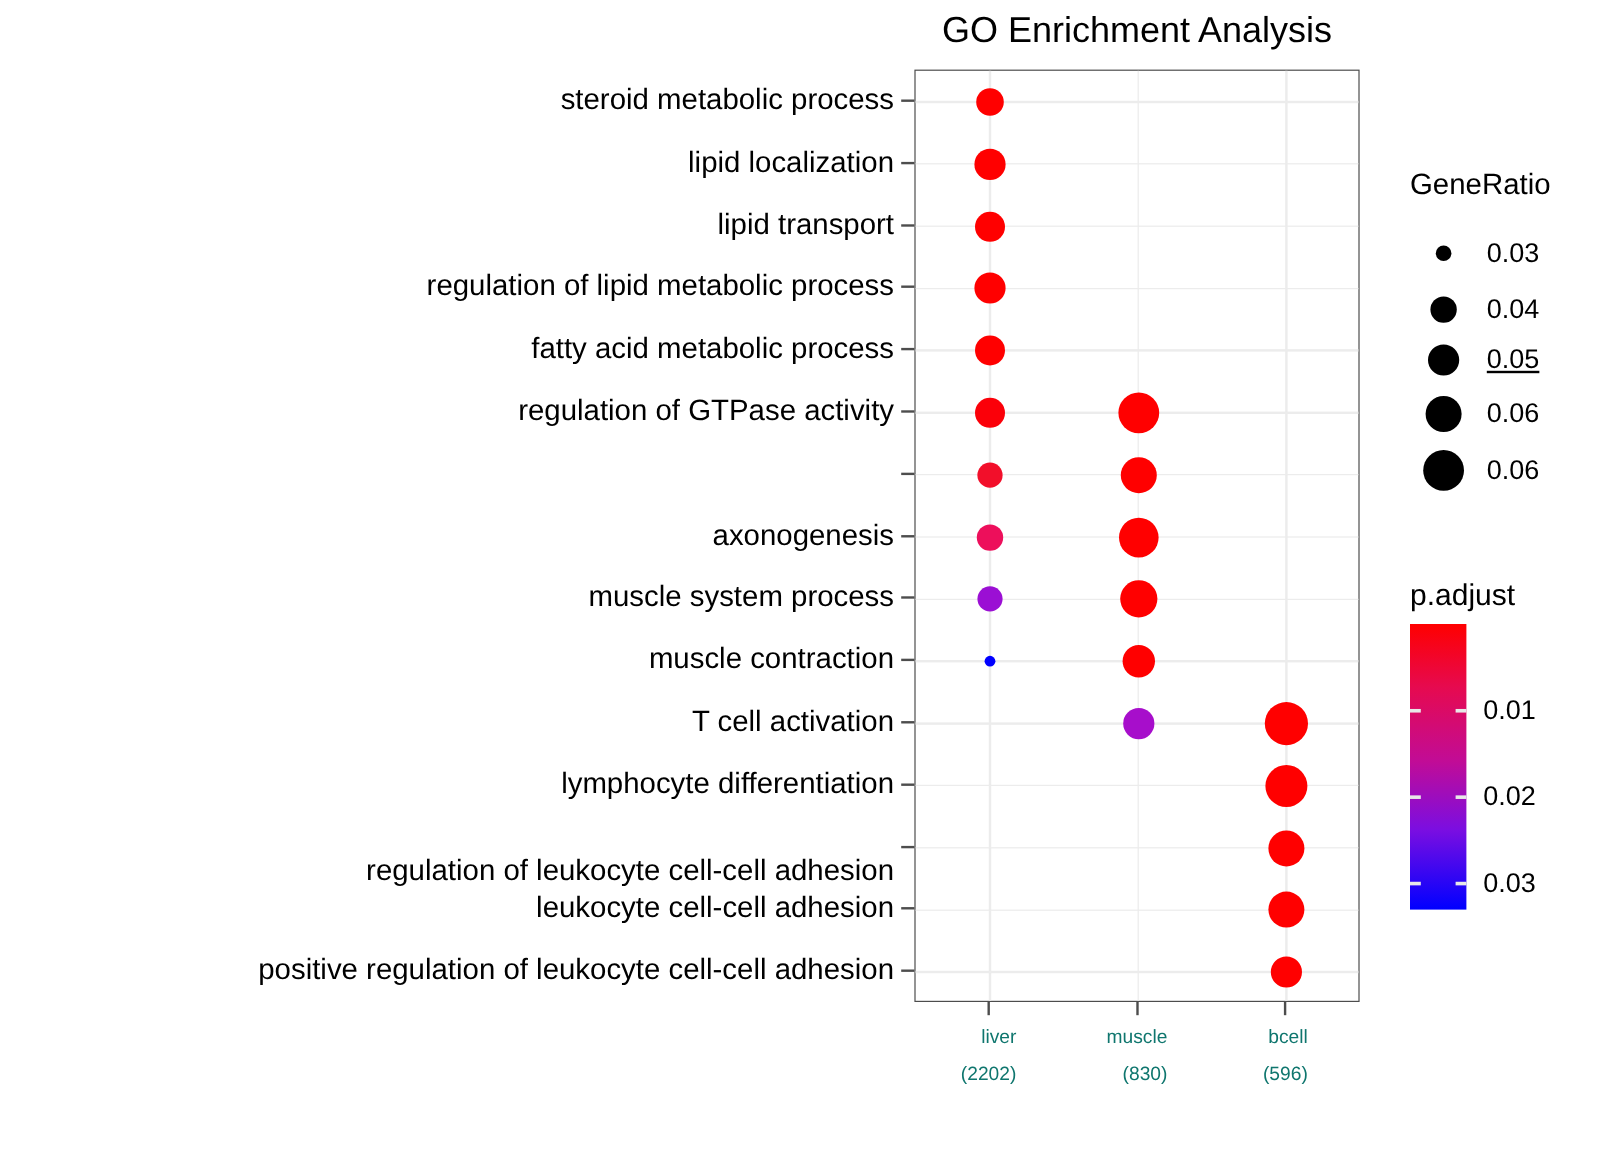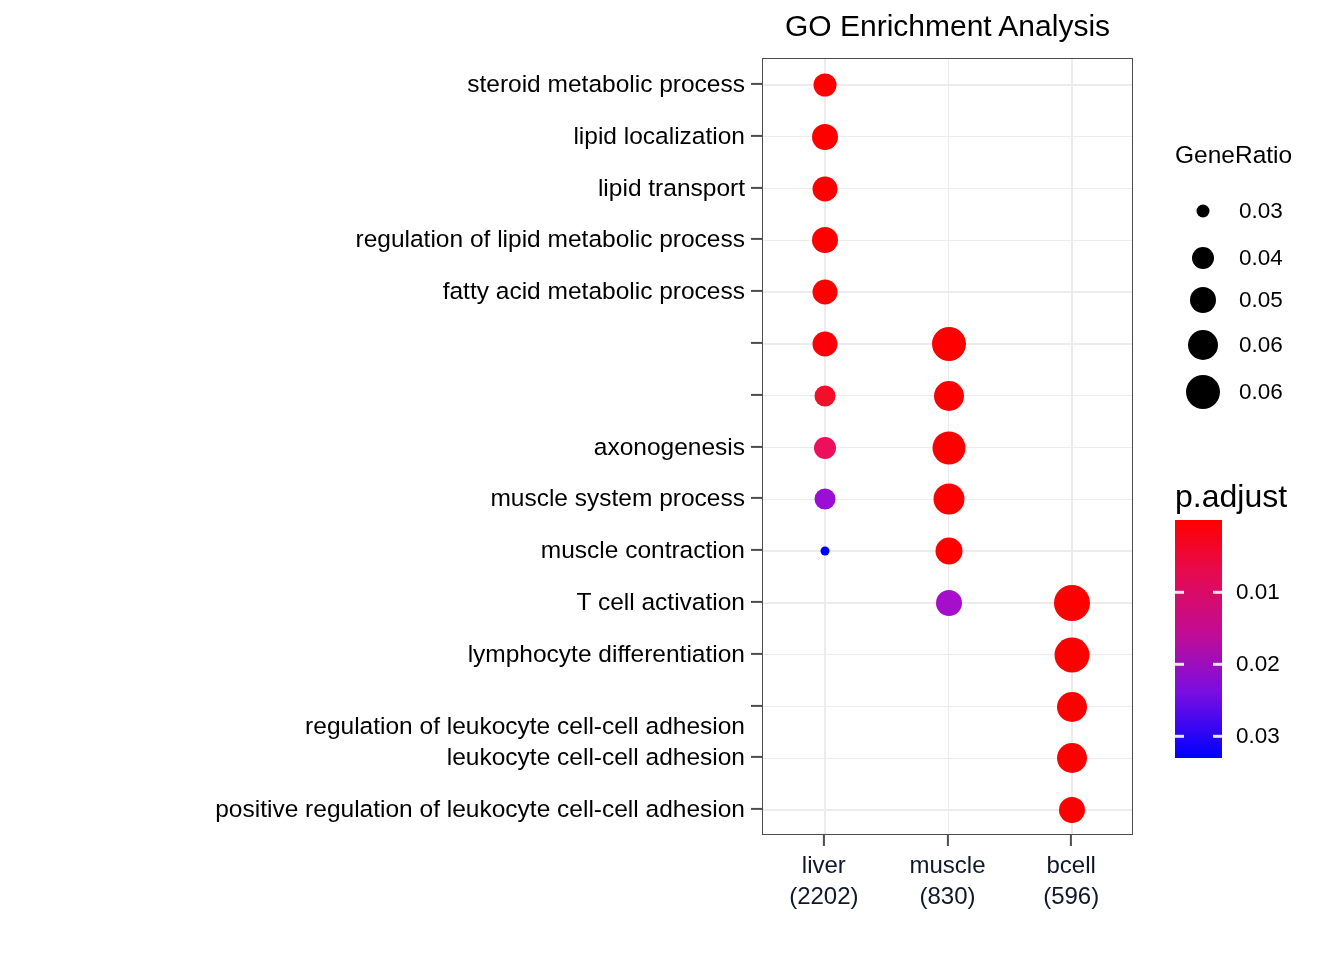--- a/index.html
+++ b/index.html
@@ -99,25 +99,25 @@
     top: 835px;
     width: 2.2px;
     height: 11px;
     background: #4d4d4d;
     transform: translateX(-50%);
   }
   .xlabel {
     position: absolute;
     top: 849px;
     transform: translateX(-50%);
-    text-align: center;
-    font-size: 24px;
+    text-align: right;
+    font-size: 16px;
     line-height: 31px;
     white-space: nowrap;
-    color: #0f172a;
+    color: #0f766e;
   }
 
   
   #legend-size-title {
     position: absolute;
     left: 1175px;
     top: 141px;
     font-size: 24.5px;
     line-height: 28px;
     white-space: nowrap;
@@ -133,21 +133,21 @@
     transform: translateY(-50%);
     font-size: 22.5px;
     line-height: 26px;
     white-space: nowrap;
   }
 
   #legend-color-title {
     position: absolute;
     left: 1175px;
     top: 482px;
-    font-size: 32px;
+    font-size: 25px;
     line-height: 28px;
     white-space: nowrap;
   }
   #colorbar {
     position: absolute;
     left: 1175px;
     top: 520px;
     width: 47px;
     height: 238px;
   }
@@ -175,20 +175,21 @@
 <div id="root">
 
   <div id="plot-title">GO Enrichment Analysis</div>
 
   <div id="y-axis-labels">
       <div class="ylabel" style="top: 25.9px;">steroid metabolic process</div>
       <div class="ylabel" style="top: 77.7px;">lipid localization</div>
       <div class="ylabel" style="top: 129.5px;">lipid transport</div>
       <div class="ylabel" style="top: 181.3px;">regulation of lipid metabolic process</div>
       <div class="ylabel" style="top: 233.1px;">fatty acid metabolic process</div>
+      <div class="ylabel" style="top: 284.9px;">regulation of GTPase activity</div>
       <div class="ylabel" style="top: 388.5px;">axonogenesis</div>
       <div class="ylabel" style="top: 440.3px;">muscle system process</div>
       <div class="ylabel" style="top: 492.1px;">muscle contraction</div>
       <div class="ylabel" style="top: 543.9px;">T cell activation</div>
       <div class="ylabel" style="top: 595.7px;">lymphocyte differentiation</div>
       <div class="ylabel" style="top: 647.5px; margin-top: 20px;">regulation of leukocyte cell-cell adhesion</div>
       <div class="ylabel" style="top: 699.3px;">leukocyte cell-cell adhesion</div>
       <div class="ylabel" style="top: 751.1px;">positive regulation of leukocyte cell-cell adhesion</div>
     </div>
 
@@ -252,21 +253,21 @@
       </div>
     </div>
 
   <div id="legend-size-title">GeneRatio</div>
   <div id="legend-size">
       <div class="size-key" style="left: 1203px; top: 211px; width: 13px; height: 13px;"></div>
       <div class="size-key-label" style="left: 1239px; top: 211px;">0.03</div>
       <div class="size-key" style="left: 1203px; top: 258px; width: 22px; height: 22px;"></div>
       <div class="size-key-label" style="left: 1239px; top: 258px;">0.04</div>
       <div class="size-key" style="left: 1203px; top: 300px; width: 26px; height: 26px;"></div>
-      <div class="size-key-label" style="left: 1239px; top: 300px;">0.05</div>
+      <div class="size-key-label" style="left: 1239px; top: 300px; text-decoration: underline;">0.05</div>
       <div class="size-key" style="left: 1203px; top: 345px; width: 30px; height: 30px;"></div>
       <div class="size-key-label" style="left: 1239px; top: 345px;">0.06</div>
       <div class="size-key" style="left: 1203px; top: 392px; width: 34px; height: 34px;"></div>
       <div class="size-key-label" style="left: 1239px; top: 392px;">0.06</div>
     </div>
 
   <div id="legend-color-title">p.adjust</div>
   <div id="colorbar" style="background: linear-gradient(rgb(255, 0, 0) 0%, rgb(230, 10, 79) 22%, rgb(193, 12, 150) 48%, rgb(123, 14, 225) 72%, rgb(0, 0, 255) 100%);">
       <div class="cbar-tick-left" style="top: 72.1212px;"></div>
       <div class="cbar-tick-right" style="top: 72.1212px;"></div>

